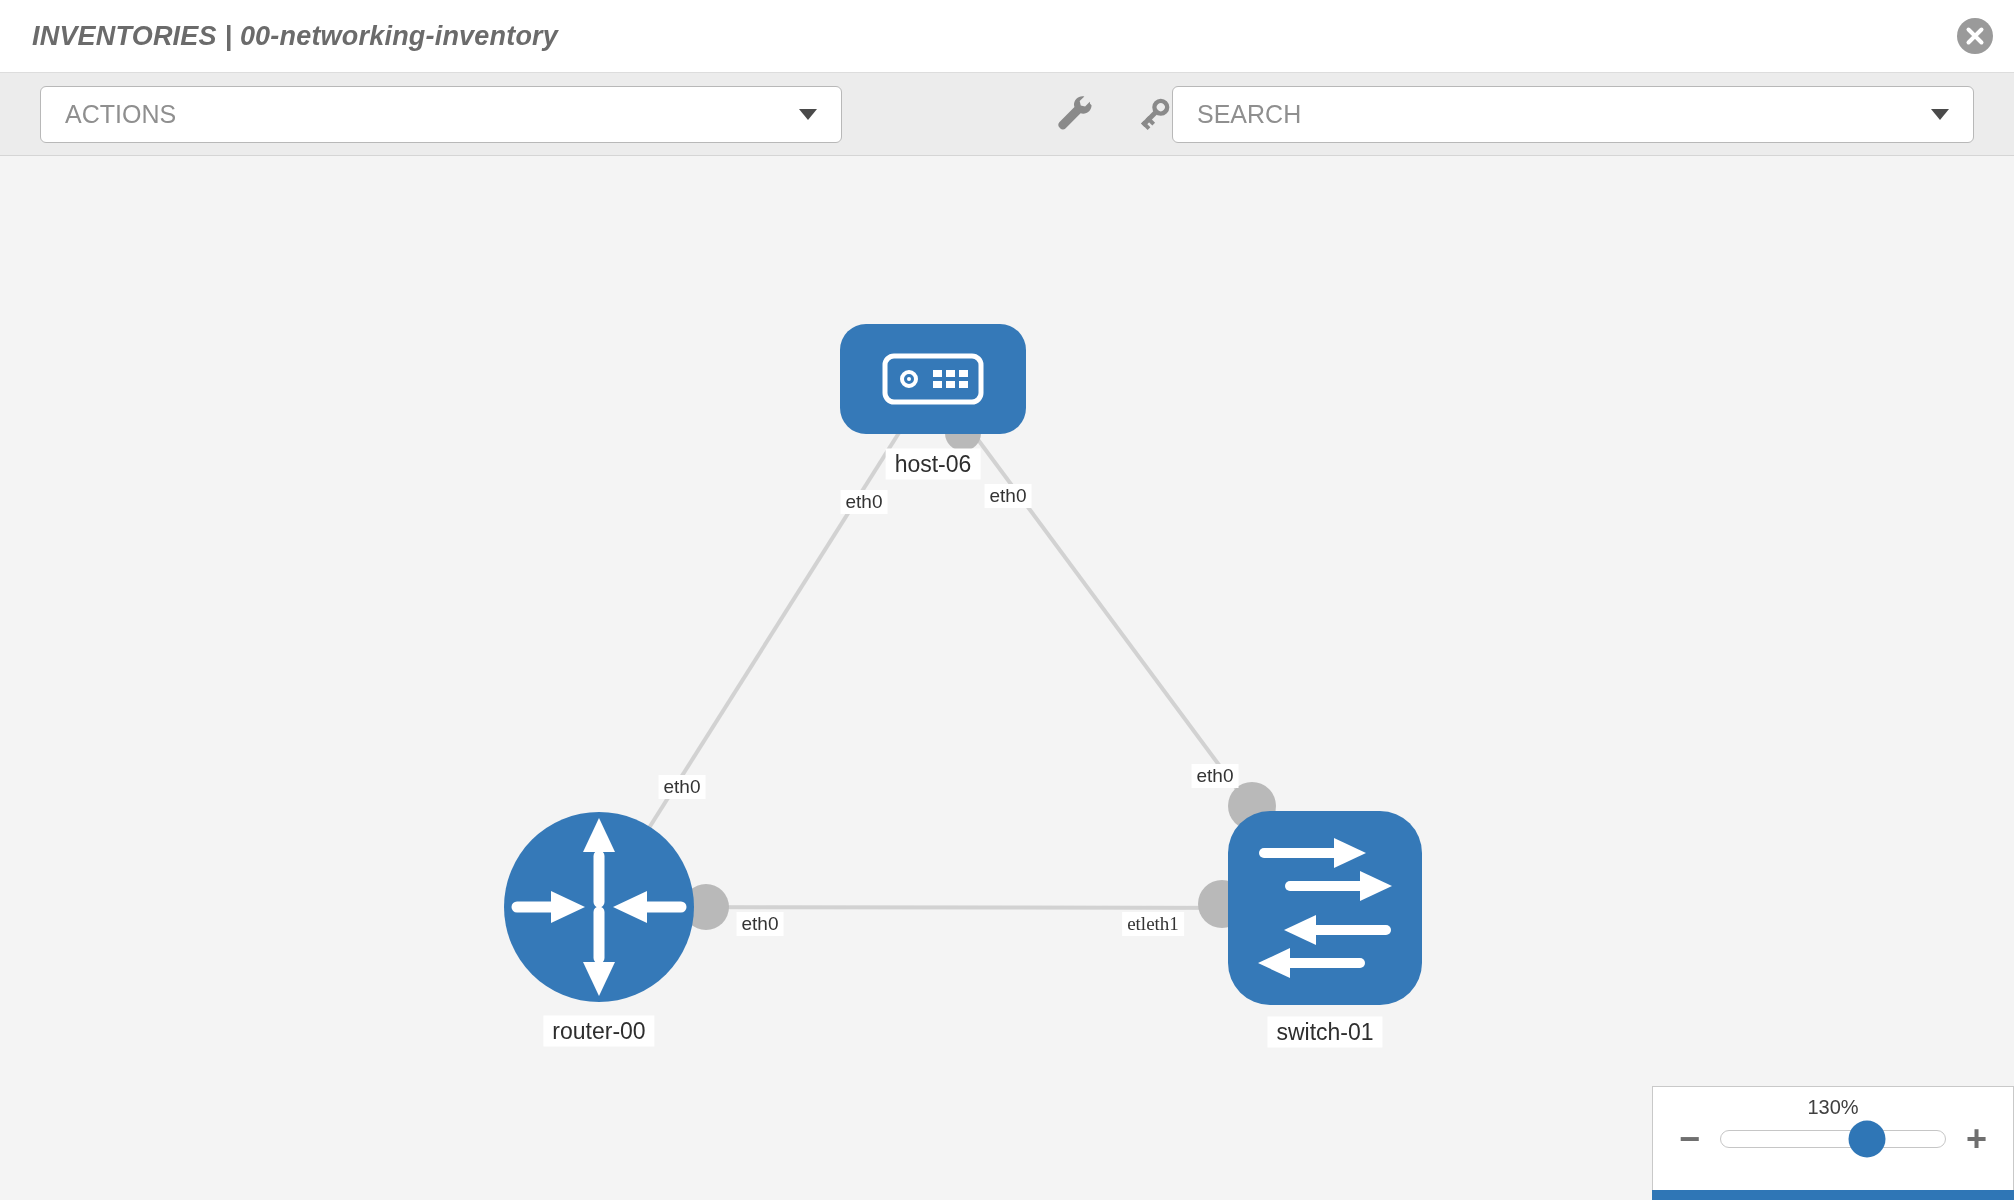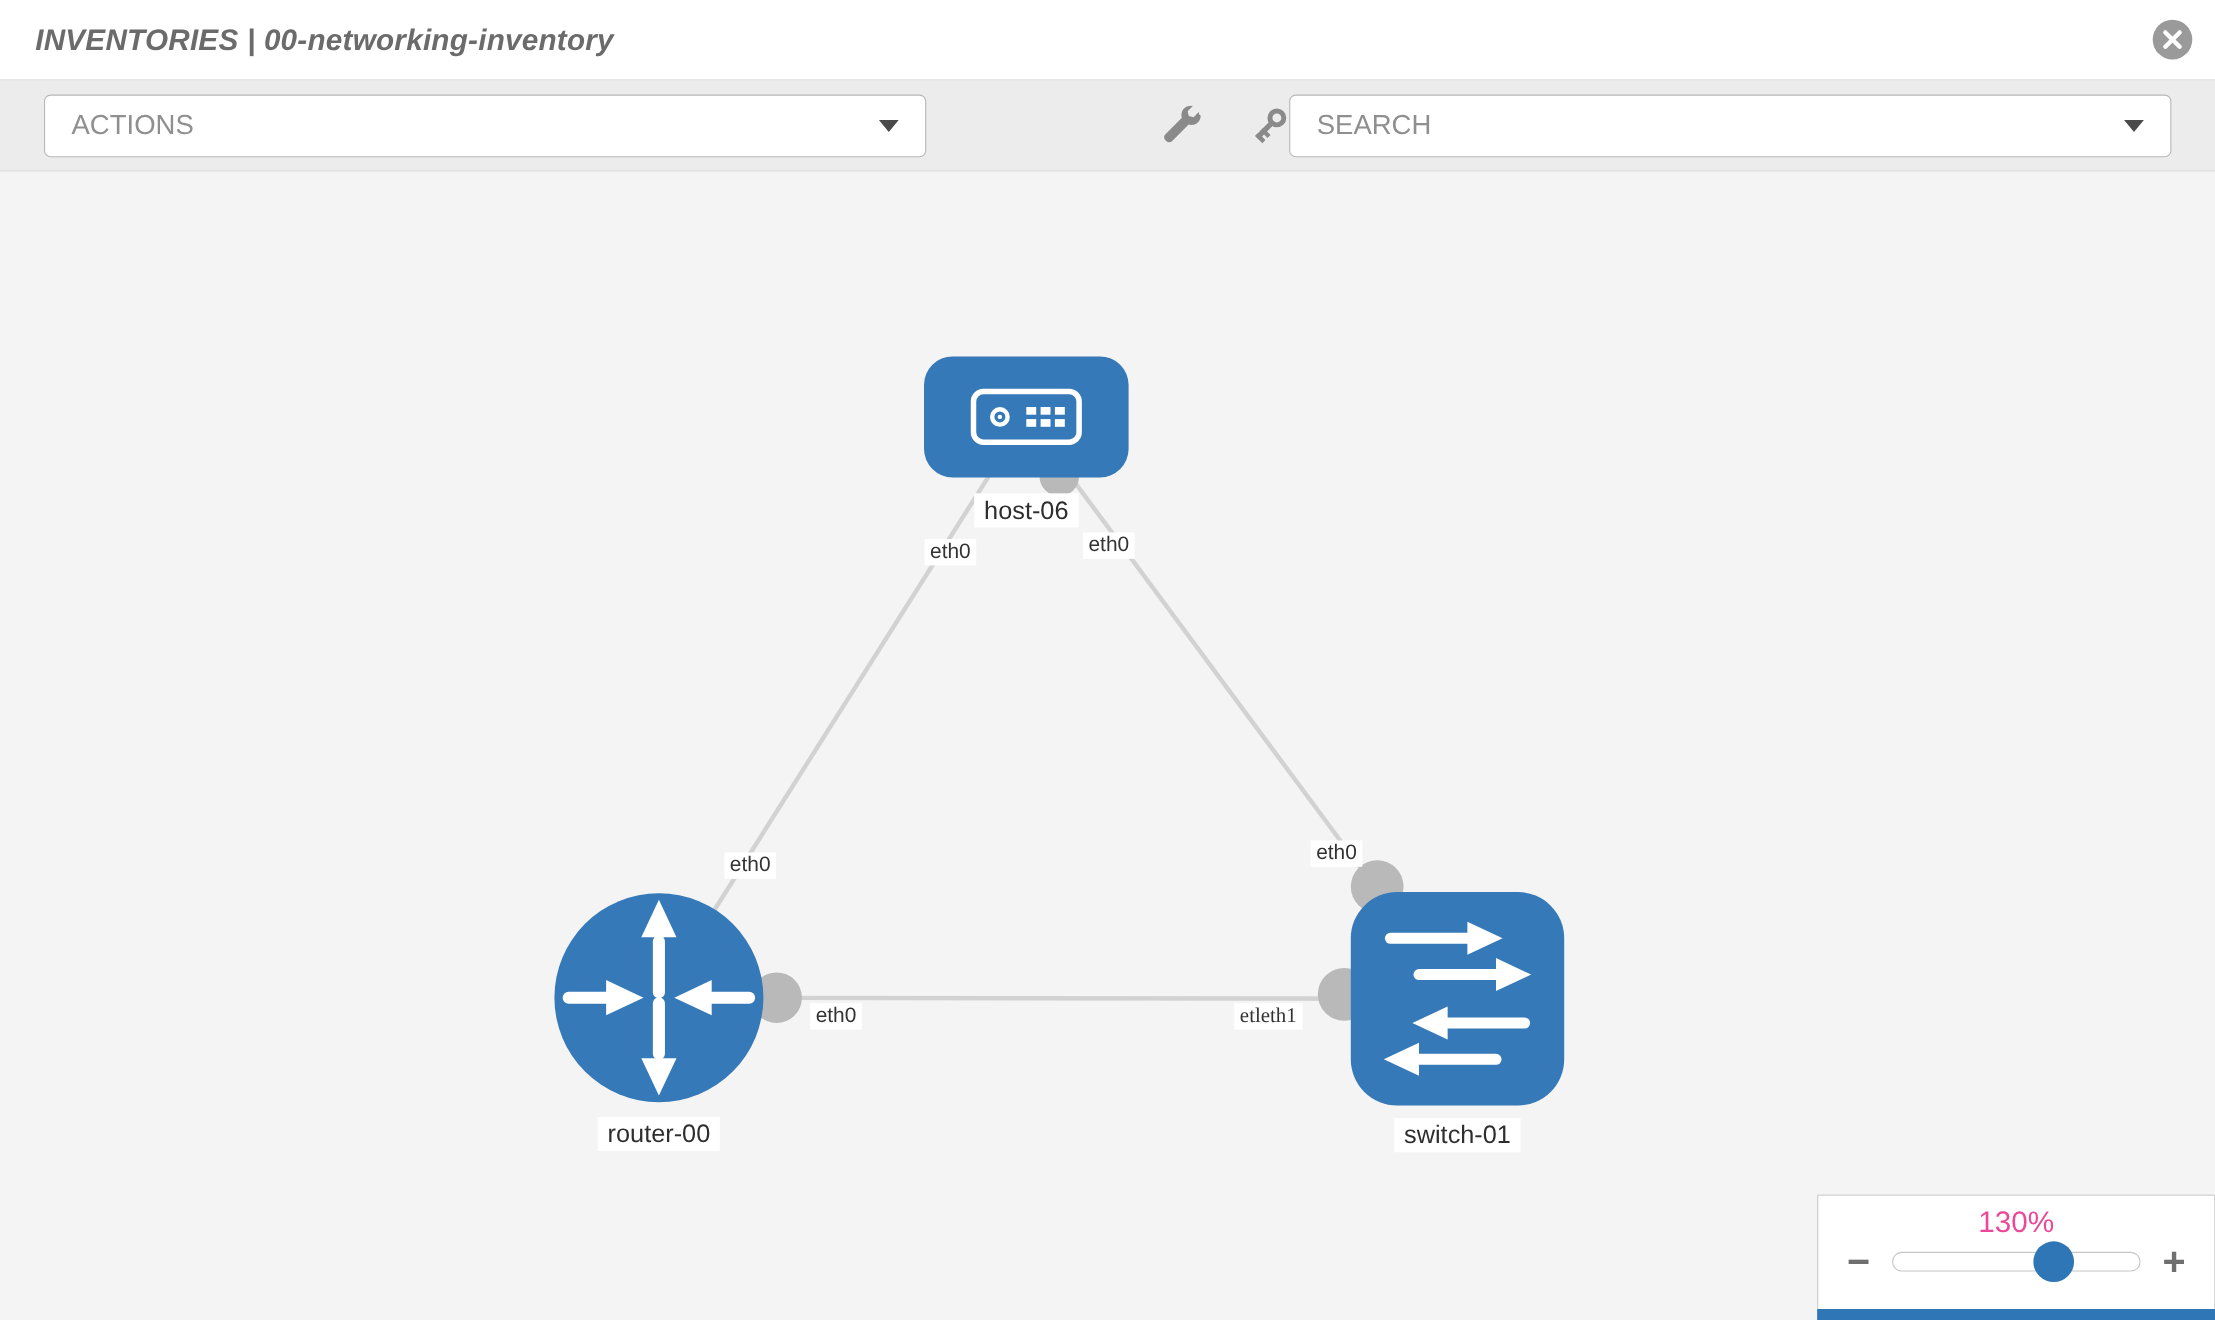--- a/index.html
+++ b/index.html
@@ -30,21 +30,21 @@
   svg.topology { position:absolute; left:0; top:0; }
 
   .lbl { position:absolute; transform:translate(-50%,-50%); background:#fff;
          color:#333; white-space:nowrap; z-index:3; }
   .iface   { font-size:19px; padding:1px 5px;margin-top:24px; }
   .nodelbl { font-size:23px; padding:2px 9px; color:#2e2e2e; }
 
   
   .zoom-panel { position:absolute; right:0; top:930px; bottom:0; width:362px;
                 background:#fff; border:1px solid #c9c9c9; z-index:5; }
-  .zoom-level { text-align:center; font-size:27px; color:#ec4899; margin-top:9px; }
+  .zoom-level { text-align:center; font-size:20px; color:#404040; margin-top:9px; }
   .zoom-row { display:flex; align-items:center; gap:20px; padding:0 26px; margin-top:7px; }
   .zoom-btn { font-size:36px; color:#6f6f6f; line-height:26px; font-weight:bold; cursor:pointer;
               user-select:none; }
   .slider { position:relative; flex:1; height:22px; }
   .slider-track { position:absolute; left:0; right:0; top:2px; height:18px; background:#fff;
                   border:1px solid #c6c6c6; border-radius:10px; }
   .slider-handle { position:absolute; left:65%; top:50%; transform:translate(-50%,-50%);
                    width:37px; height:37px; border-radius:50%; background:#2f76b6; cursor:pointer; }
   .zoom-strip { position:absolute; left:-1px; right:-1px; bottom:-1px; height:10px; background:#2f76b6; }
 </style>

